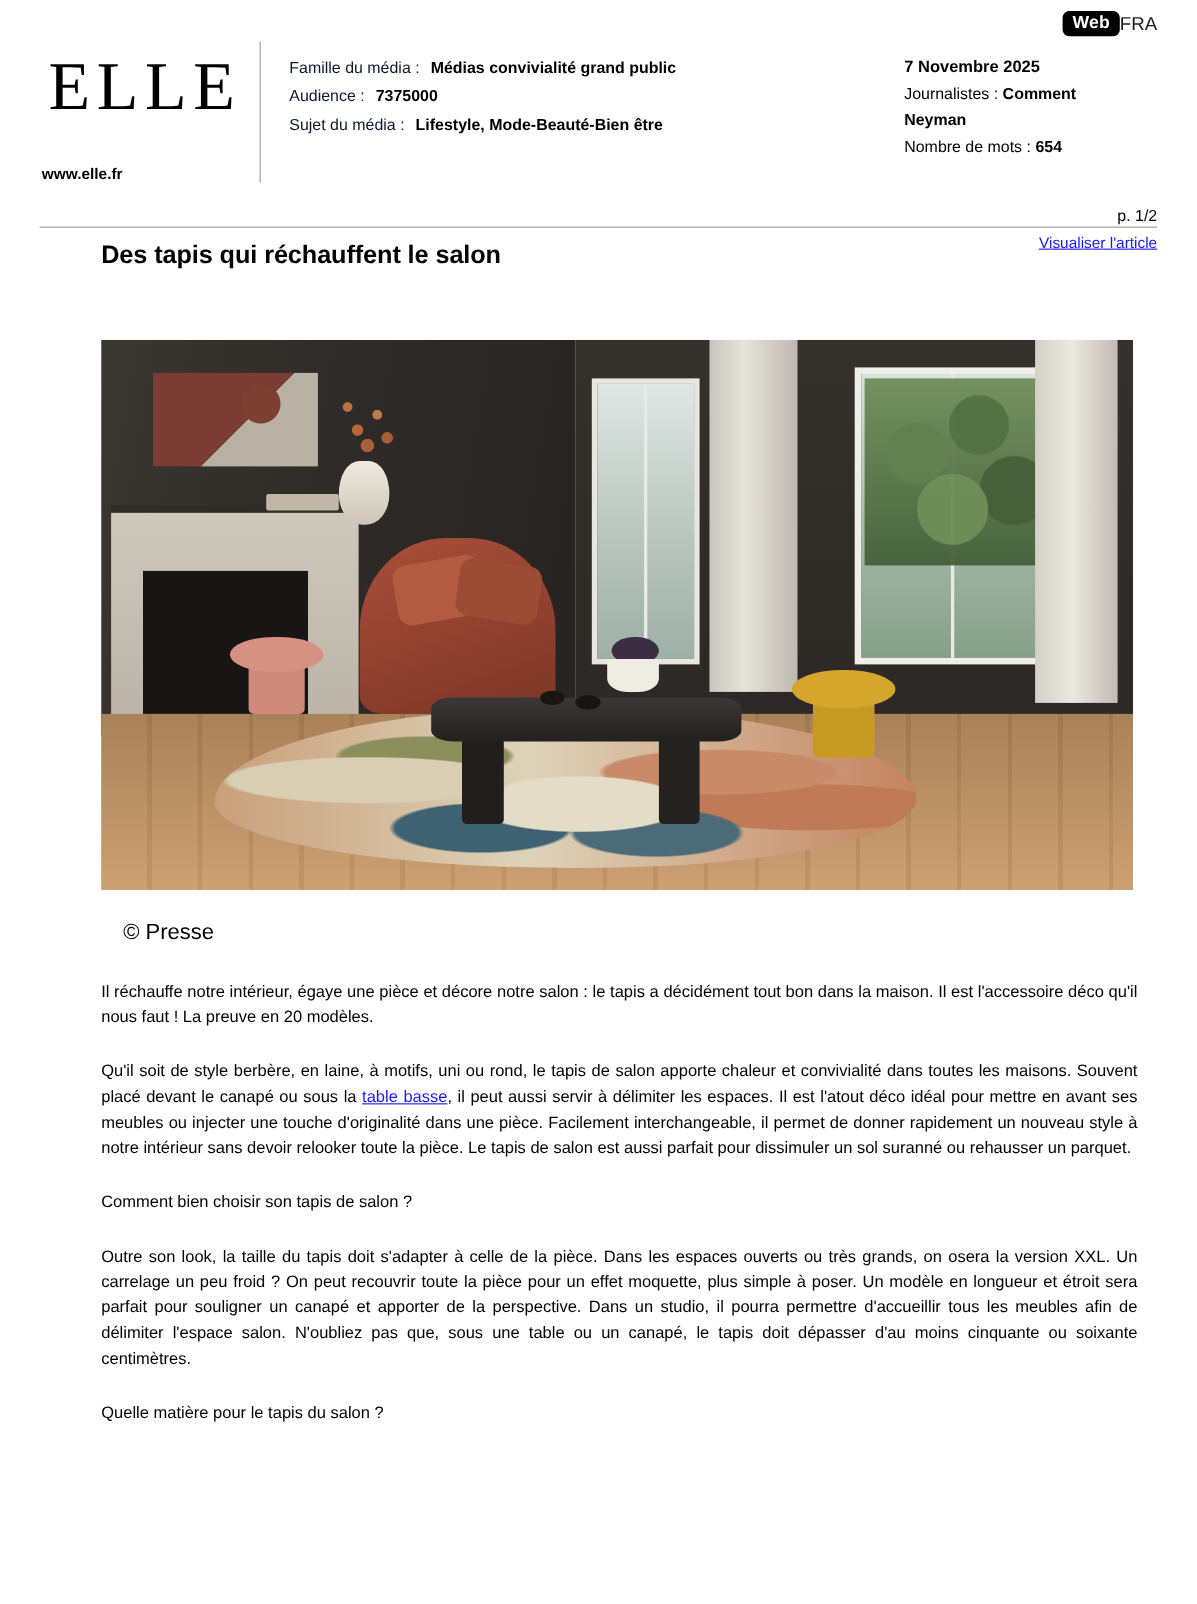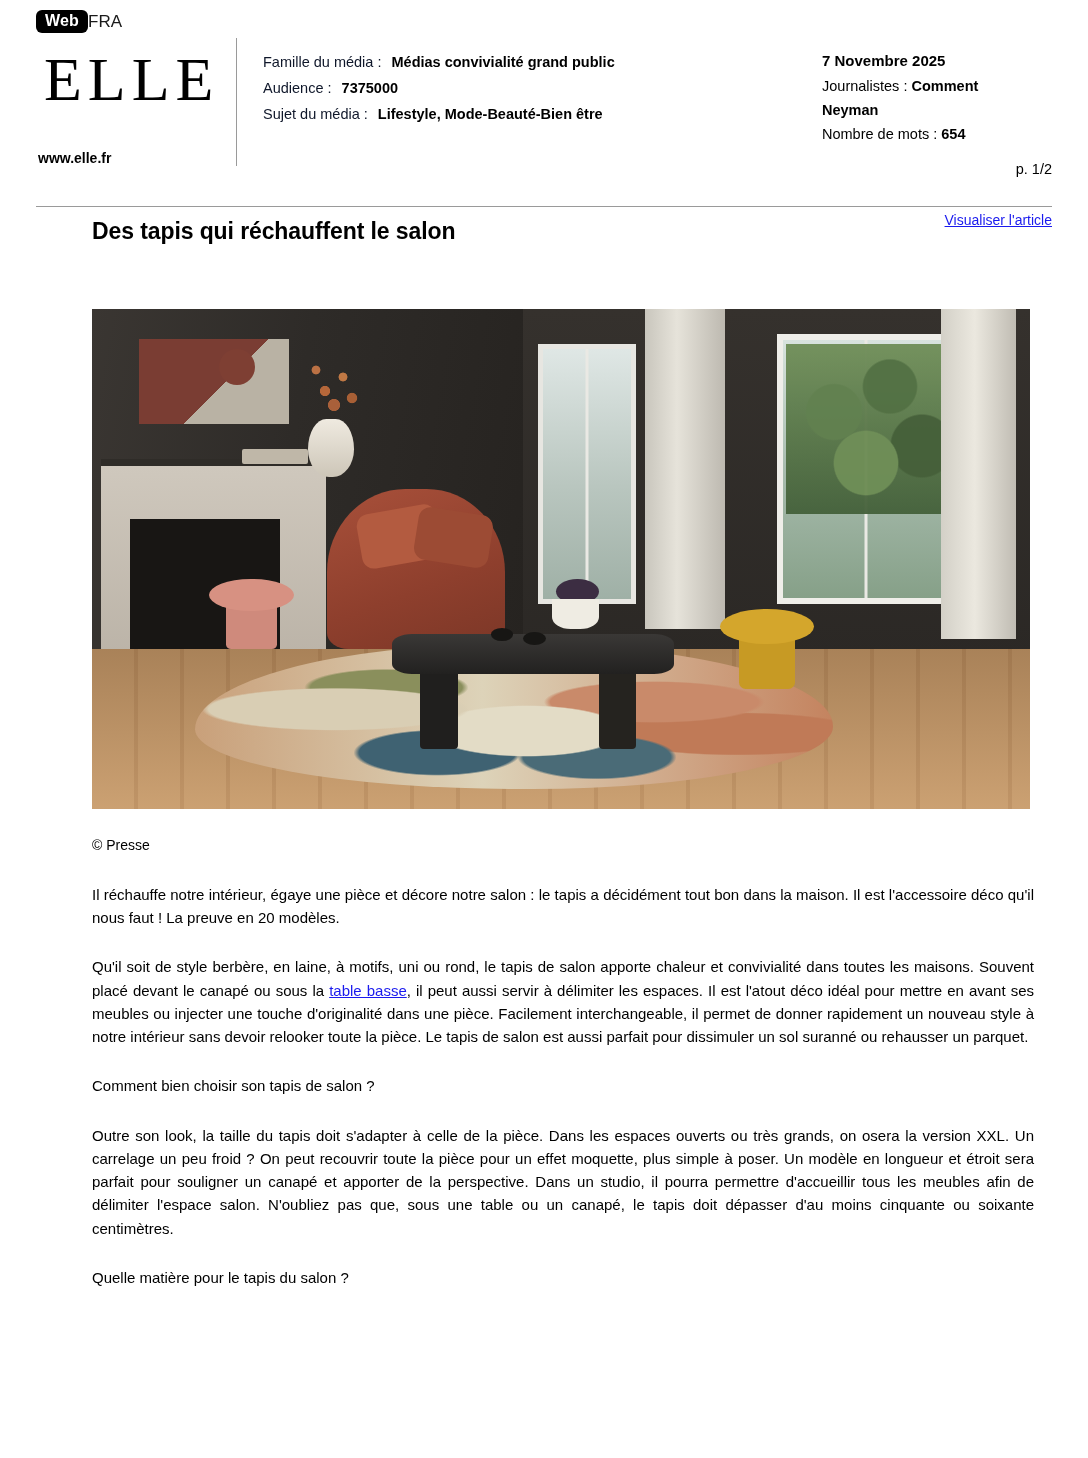--- a/index.html
+++ b/index.html
@@ -18,20 +18,21 @@
   }
 
   
   .header {
     position: relative;
     padding: 10px 36px 0 36px;
   }
   .header-top {
     display: flex;
     align-items: flex-start;
+    justify-content: flex-end;
   }
   .web-badge {
     background: #000000;
     color: #ffffff;
     font-weight: bold;
     font-size: 16px;
     border-radius: 6px;
     padding: 3px 9px 4px 9px;
     letter-spacing: 0.2px;
     line-height: 1;
@@ -99,21 +100,21 @@
     font-weight: bold;
     font-size: 15px;
     margin-bottom: 9px;
   }
   .right-col .row { margin-bottom: 8px; white-space: nowrap;}
   .right-col .b { font-weight: bold; }
 
   .page-num {
     position: absolute;
     right: 36px;
-    top: 161px;
+    top: 189px;
     font-size: 14.5px;
   }
 
   .hrule {
     position: absolute;
     left: 36px;
     right: 36px;
     top: 206px;
     height: 1px;
     background: #9a9a9a;
@@ -281,21 +282,22 @@
     border-radius:50%; background:#d4a62c;
   }
   .pouf-yellow-base {
     position:absolute; left:69%; top:65%; width:6%; height:11%;
     background:#c79a24; border-radius:0 0 12% 12%;
   }
   .books { position:absolute; left:16%; top:28%; width:7%; height:3%; background:#bfb7a8; border-radius:2px;}
 
   .credit {
     margin-top: 28px;
-    font-size: 14px;
+    font-size: 20px;
+    margin-left: 20px;
   }
 
   .body-text {
     margin-top: 30px;
     font-size: 15px;
     line-height: 1.55;
     text-align: justify;
   }
   .body-text p { margin: 0 0 26px 0; }
   .body-text p:last-child { margin-bottom: 0; }

